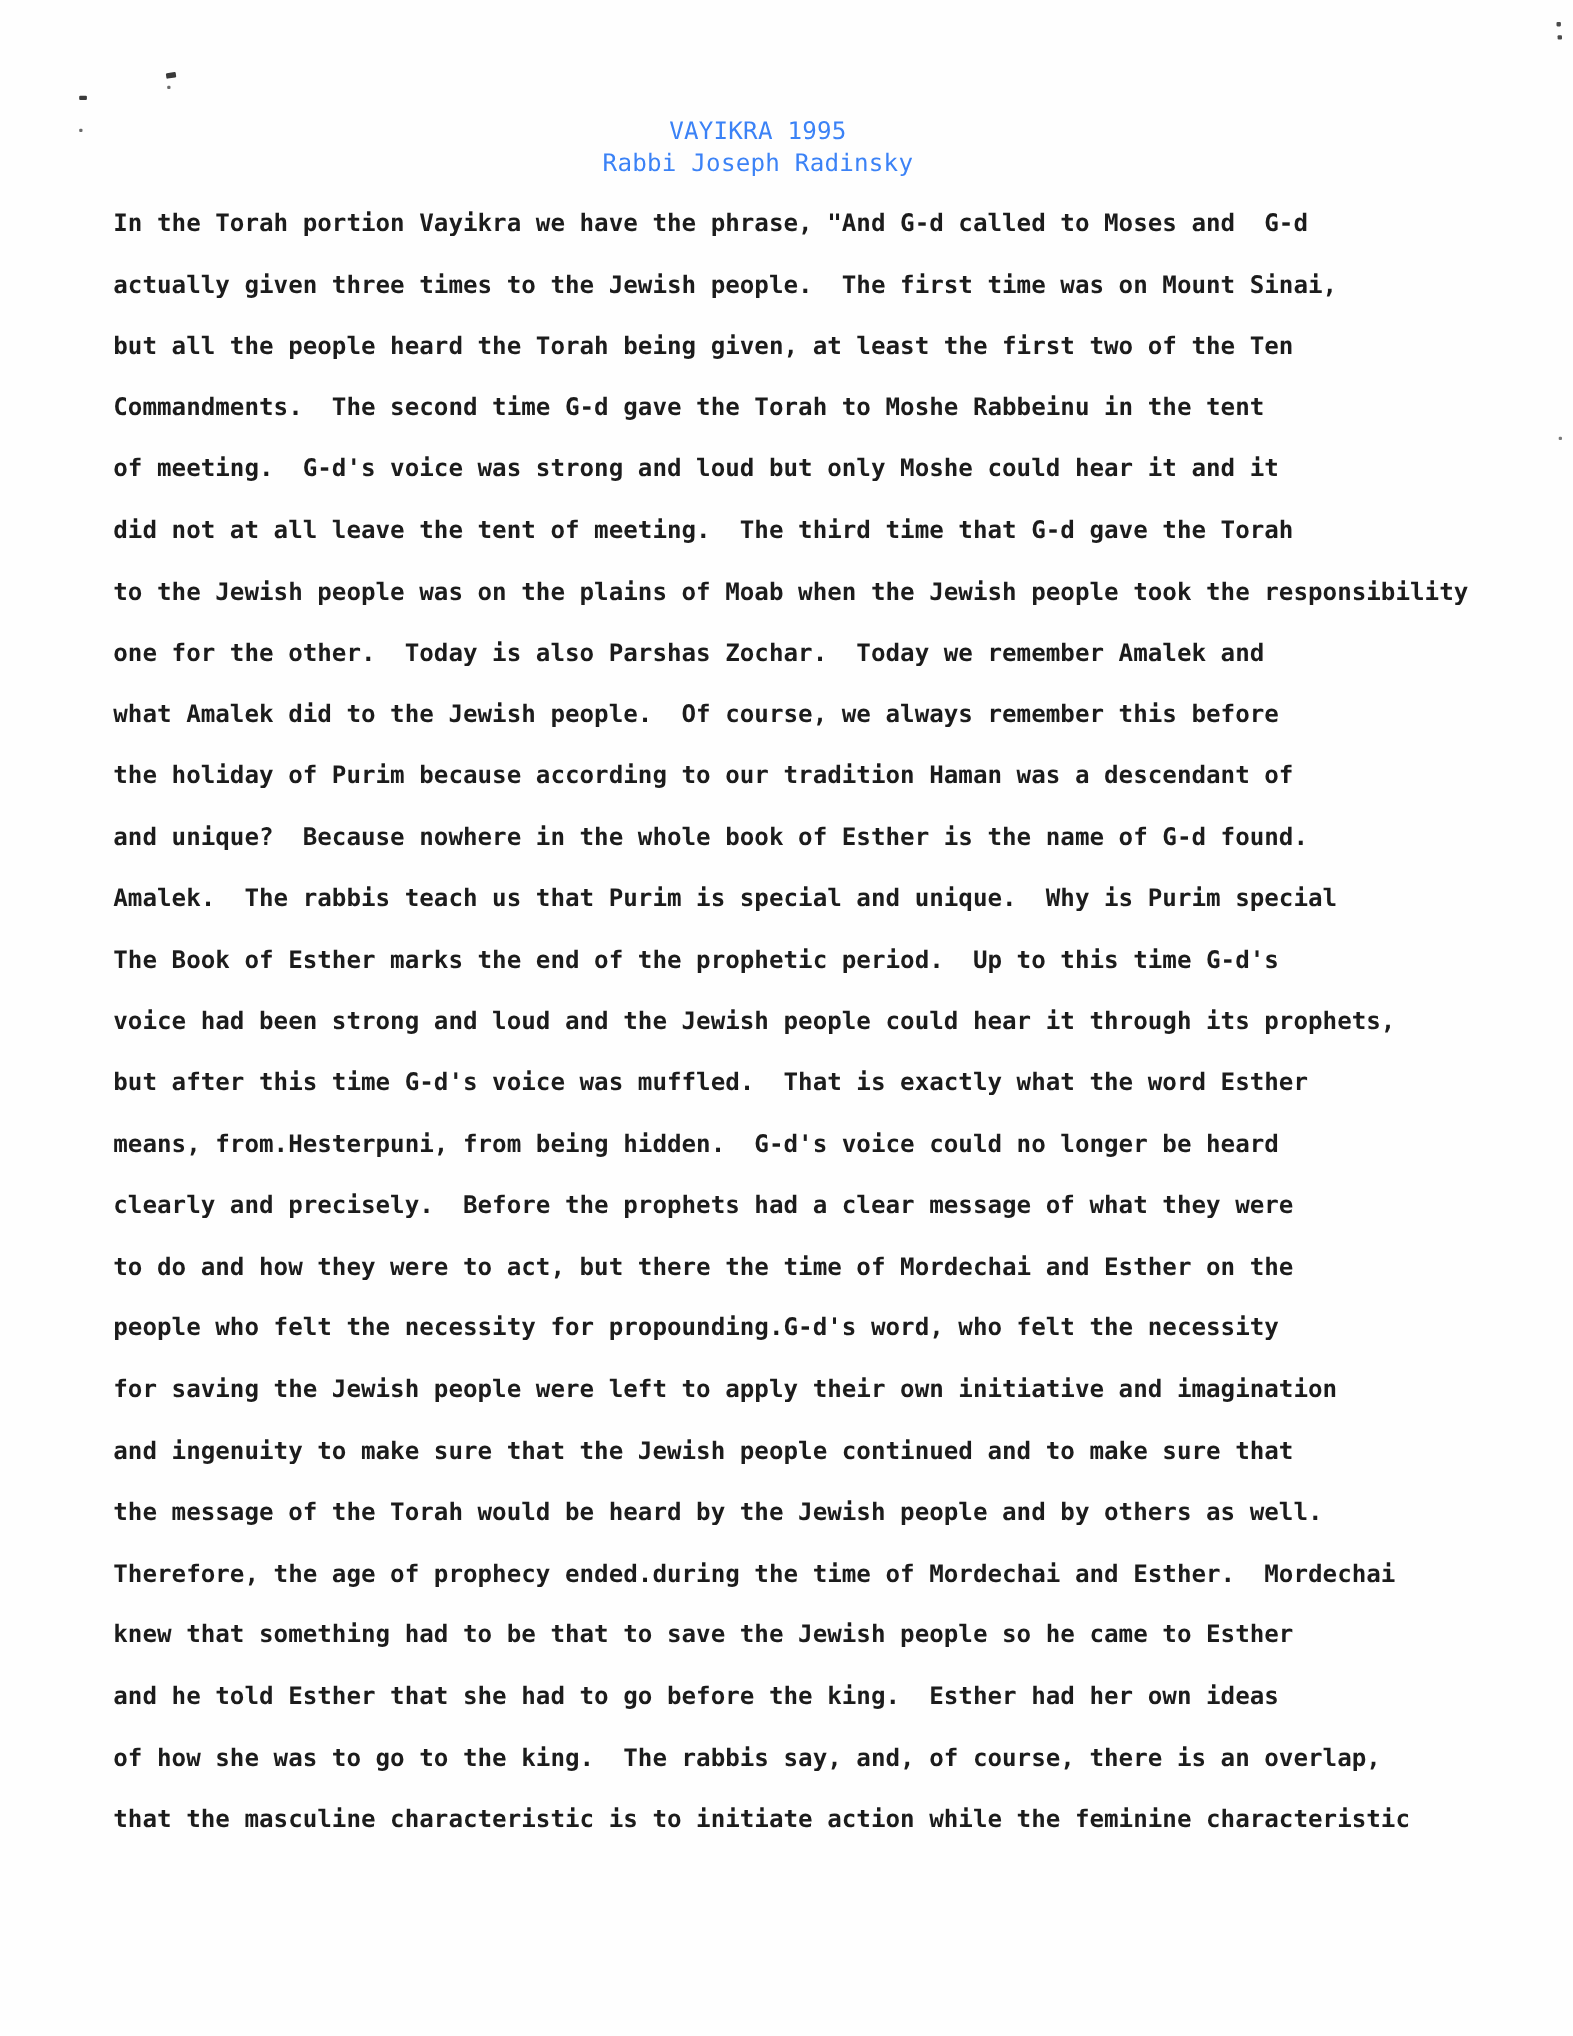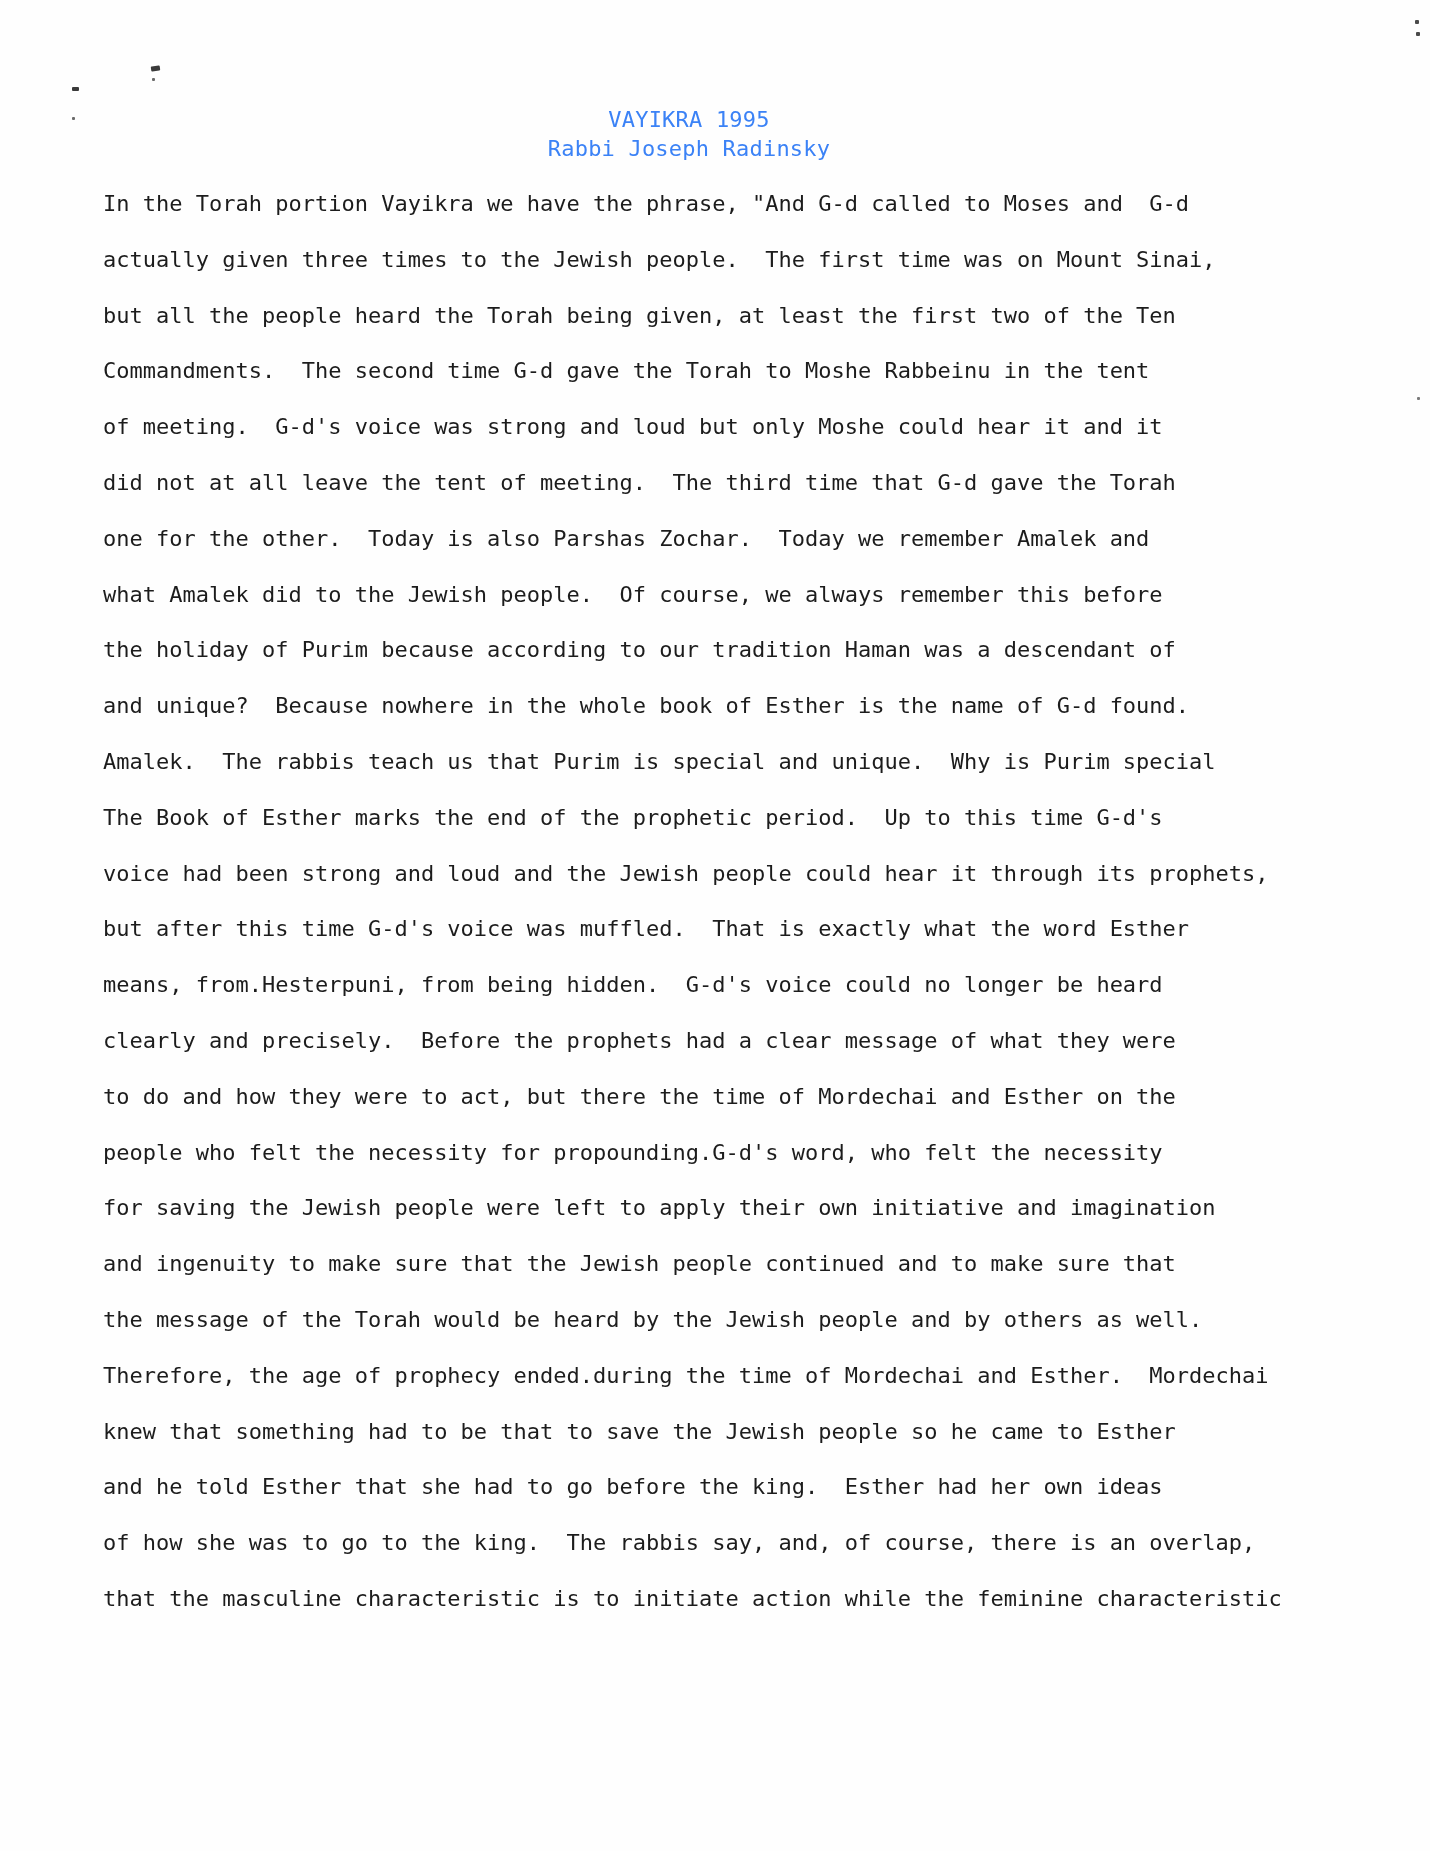--- a/index.html
+++ b/index.html
@@ -37,20 +37,21 @@
     left: 103px;
     right: 0;
     font-size: 22px;
     line-height: 55.8px;
     letter-spacing: 0px;
     color: #1c1c1c;
   }
   .body-text .line {
     white-space: pre;
     height: 55.8px;
+    font-weight: bold;
   }
   
   .artifact {
     position: absolute;
     background: #3a3a3a;
     border-radius: 1px;
   }
   .a1 { left: 151px; top: 66px;  width: 9px; height: 5px; transform: rotate(-8deg); }
   .a2 { left: 152px; top: 78px;  width: 3px; height: 3px; background:#6a6a6a; }
   .a3 { left: 72px;  top: 87px;  width: 7px; height: 4px; }
@@ -69,20 +70,21 @@
     <div>Rabbi Joseph Radinsky</div>
   </header>
 
   <main class="body-text">
       <div class="line">In the Torah portion Vayikra we have the phrase, "And G-d called to Moses and  G-d</div>
       <div class="line">actually given three times to the Jewish people.  The first time was on Mount Sinai,</div>
       <div class="line">but all the people heard the Torah being given, at least the first two of the Ten</div>
       <div class="line">Commandments.  The second time G-d gave the Torah to Moshe Rabbeinu in the tent</div>
       <div class="line">of meeting.  G-d's voice was strong and loud but only Moshe could hear it and it</div>
       <div class="line">did not at all leave the tent of meeting.  The third time that G-d gave the Torah</div>
+      <div class="line">to the Jewish people was on the plains of Moab when the Jewish people took the responsibility</div>
       <div class="line">one for the other.  Today is also Parshas Zochar.  Today we remember Amalek and</div>
       <div class="line">what Amalek did to the Jewish people.  Of course, we always remember this before</div>
       <div class="line">the holiday of Purim because according to our tradition Haman was a descendant of</div>
       <div class="line">and unique?  Because nowhere in the whole book of Esther is the name of G-d found.</div>
       <div class="line">Amalek.  The rabbis teach us that Purim is special and unique.  Why is Purim special</div>
       <div class="line">The Book of Esther marks the end of the prophetic period.  Up to this time G-d's</div>
       <div class="line">voice had been strong and loud and the Jewish people could hear it through its prophets,</div>
       <div class="line">but after this time G-d's voice was muffled.  That is exactly what the word Esther</div>
       <div class="line">means, from.Hesterpuni, from being hidden.  G-d's voice could no longer be heard</div>
       <div class="line">clearly and precisely.  Before the prophets had a clear message of what they were</div>

